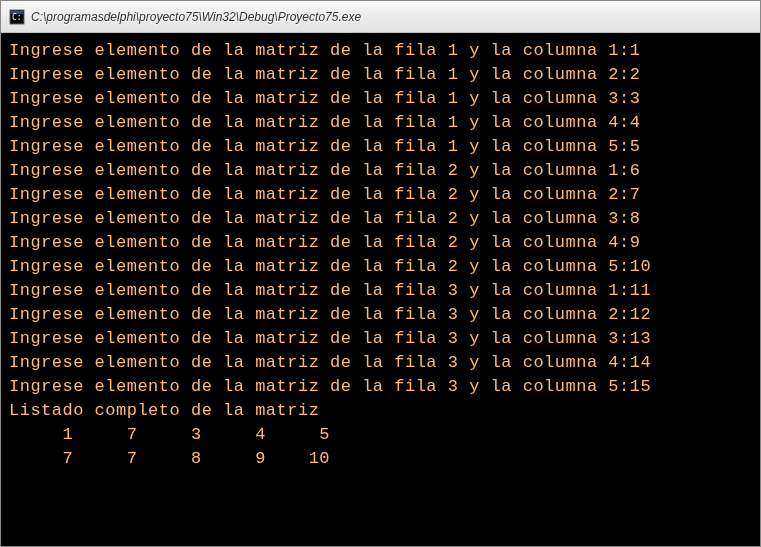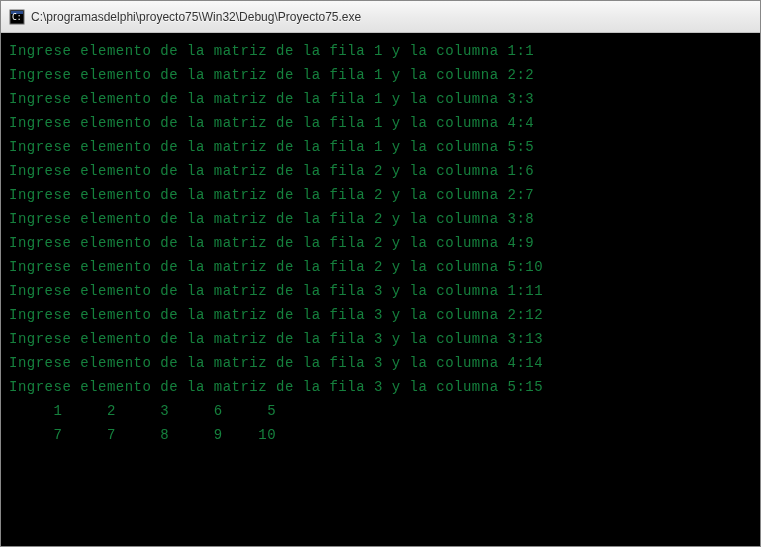--- a/index.html
+++ b/index.html
@@ -40,31 +40,32 @@
     }
     .titlebar-icon svg {
       width: 16px;
       height: 16px;
     }
     .titlebar-text {
       font-size: 12px;
       color: #333;
       white-space: nowrap;
       text-shadow: 0 1px 0 rgba(255,255,255,0.7);
+      font-style: italic;
     }
     .console {
       flex: 1;
       background: #000;
       padding: 6px 8px;
       overflow: hidden;
     }
     .console-line {
       font-family: 'Courier New', Consolas, monospace;
-      font-size: 14px;
-      color: #15803d;
+      font-size: 17px;
+      color: #fdba74;
       line-height: 24px;
       white-space: pre;
       letter-spacing: 0.5px;
     }
   </style>
 </head>
 <body>
 
 <div class="window">
   <div class="titlebar">
@@ -86,16 +87,17 @@
       <div class="console-line">Ingrese elemento de la matriz de la fila 2 y la columna 1:6</div>
       <div class="console-line">Ingrese elemento de la matriz de la fila 2 y la columna 2:7</div>
       <div class="console-line">Ingrese elemento de la matriz de la fila 2 y la columna 3:8</div>
       <div class="console-line">Ingrese elemento de la matriz de la fila 2 y la columna 4:9</div>
       <div class="console-line">Ingrese elemento de la matriz de la fila 2 y la columna 5:10</div>
       <div class="console-line">Ingrese elemento de la matriz de la fila 3 y la columna 1:11</div>
       <div class="console-line">Ingrese elemento de la matriz de la fila 3 y la columna 2:12</div>
       <div class="console-line">Ingrese elemento de la matriz de la fila 3 y la columna 3:13</div>
       <div class="console-line">Ingrese elemento de la matriz de la fila 3 y la columna 4:14</div>
       <div class="console-line">Ingrese elemento de la matriz de la fila 3 y la columna 5:15</div>
-      <div class="console-line">     1     2     3     6     5</div>
+      <div class="console-line">Listado completo de la matriz</div>
+      <div class="console-line">     1     7     3     4     5</div>
       <div class="console-line">     7     7     8     9    10</div>
     </div>
 </div>
 
 </body></html>

